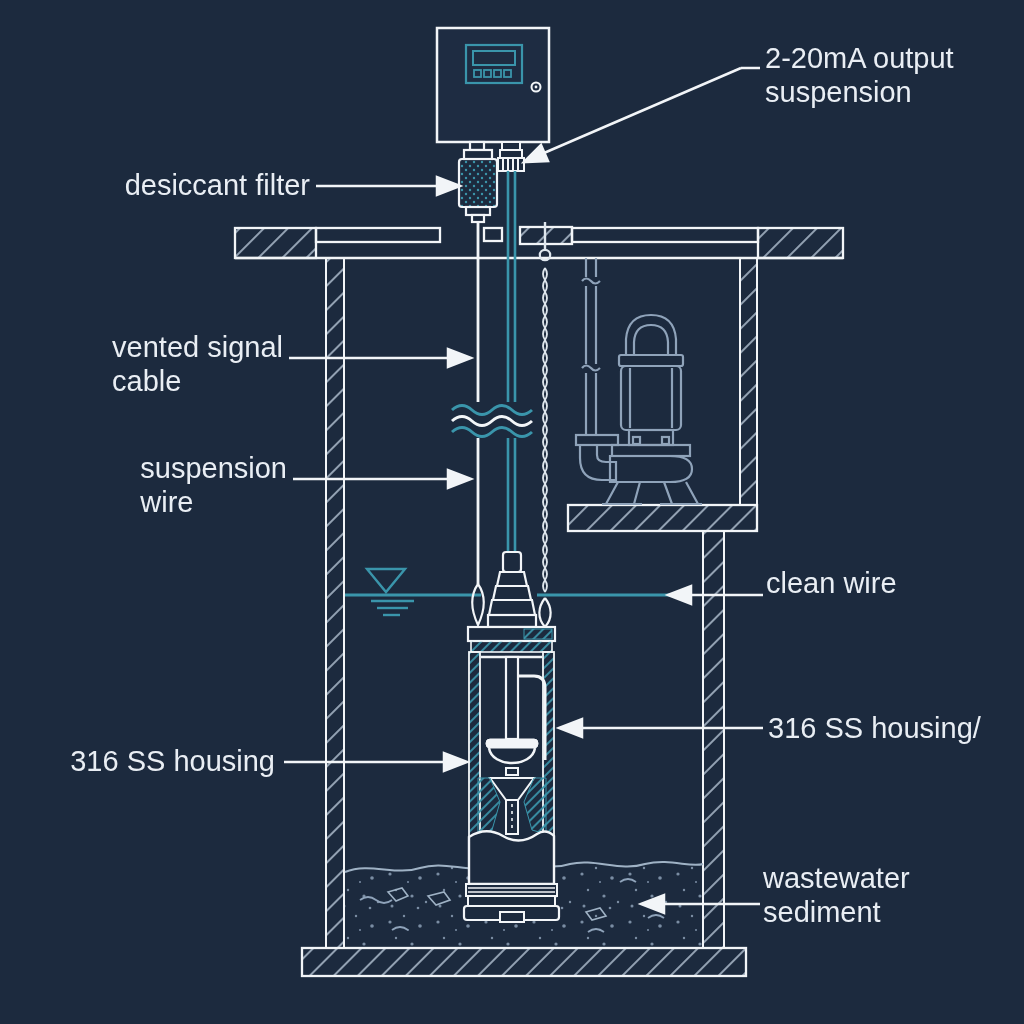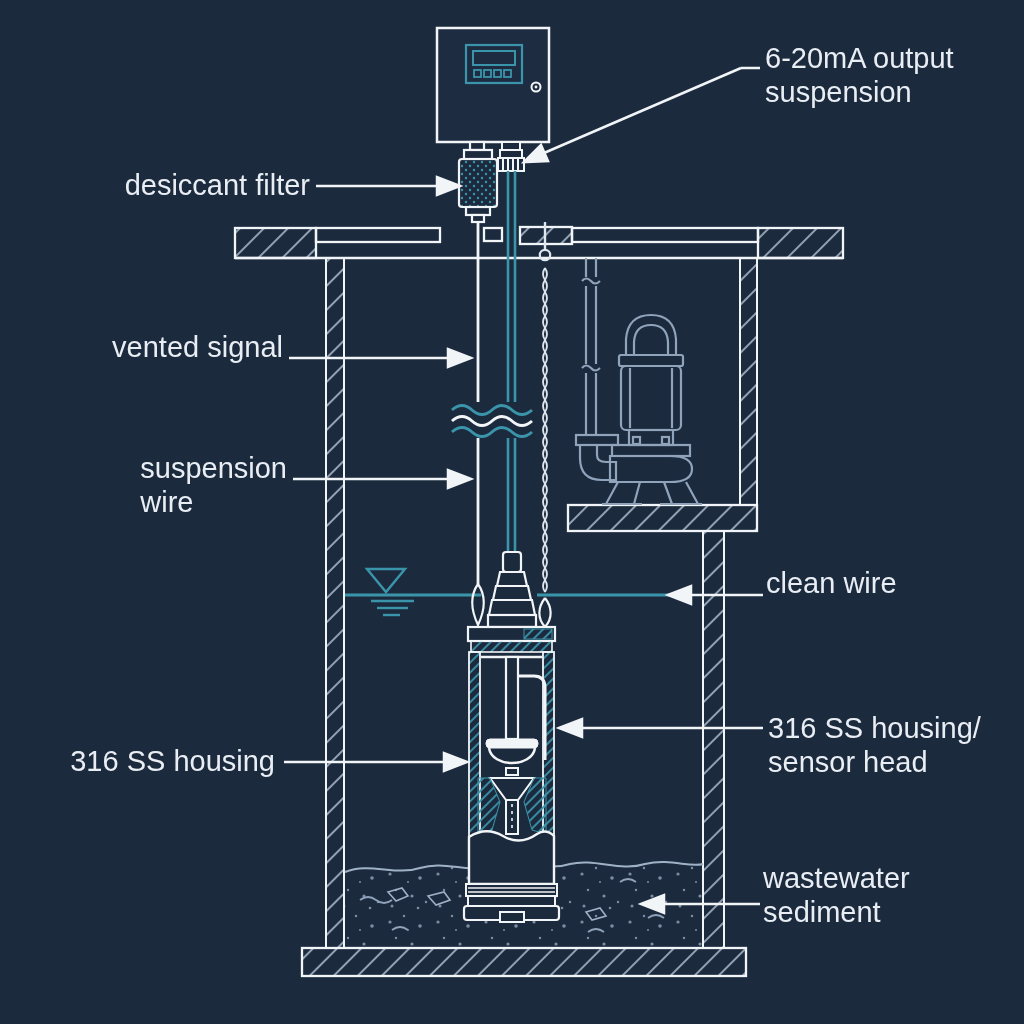--- a/index.html
+++ b/index.html
@@ -246,48 +246,48 @@
       <polygon points="559,728 582,719 582,737"></polygon>
     </g>
     <g>
       <line x1="760" y1="904" x2="663" y2="904"></line>
       <polygon points="641,904 664,895 664,913"></polygon>
     </g>
   </g>
 </svg>
 
   <div class="lbl" style="left:765px;top:41px;">
-    <div>6-20mA output</div>
+    <div>2-20mA output</div>
     <div>suspension</div>
   </div>
 
   <div class="lbl ra" style="right:714px;top:168px;">
     <div>desiccant filter</div>
   </div>
 
   <div class="lbl ra" style="right:741px;top:330px;">
     <div>vented signal</div>
+    <div>cable</div>
   </div>
 
   <div class="lbl ra" style="right:737px;top:451px;">
     <div>suspension</div>
     <div>wire</div>
   </div>
 
   <div class="lbl" style="left:766px;top:566px;">
     <div>clean wire</div>
   </div>
 
   <div class="lbl ra" style="right:749px;top:744px;">
     <div>316 SS housing</div>
   </div>
 
   <div class="lbl" style="left:768px;top:711px;">
     <div>316 SS housing/</div>
-    <div>sensor head</div>
   </div>
 
   <div class="lbl" style="left:763px;top:861px;">
     <div>wastewater</div>
     <div>sediment</div>
   </div>
 
 </div>
 
 </body></html>

